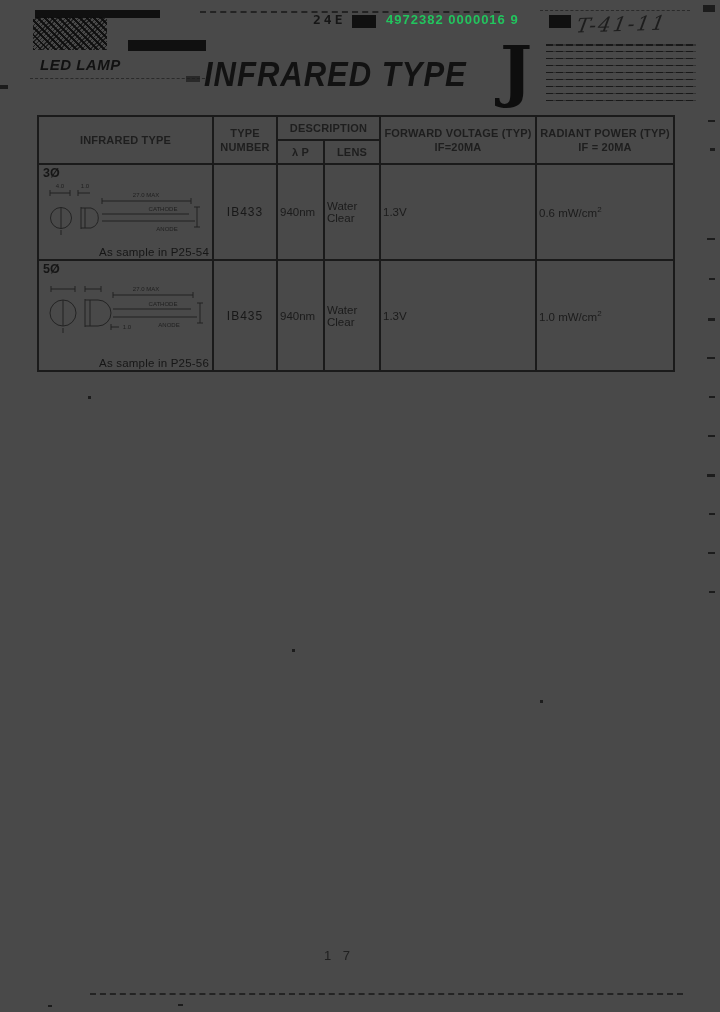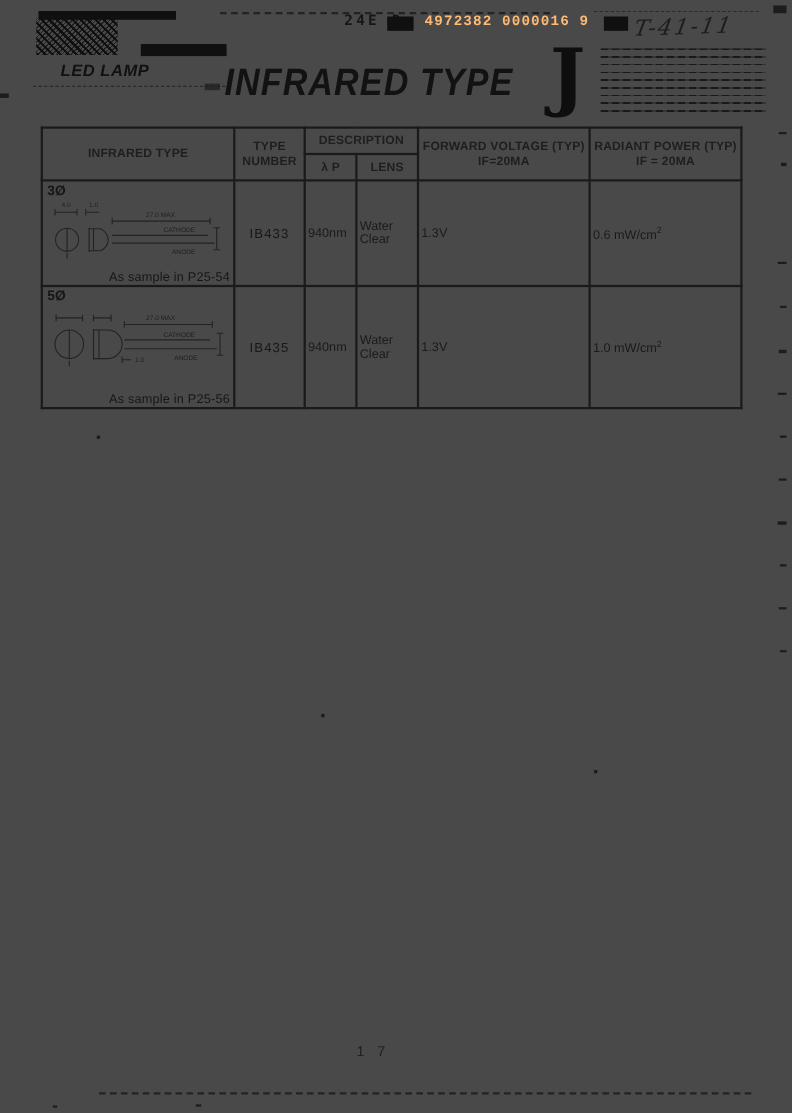--- a/index.html
+++ b/index.html
@@ -36,32 +36,32 @@
     font-weight:bold;font-size:13.5px;letter-spacing:2.2px;
     color:#141414;white-space:nowrap;
   }
   .doc-code{
     position:absolute;left:313px;top:12px;
     font-family:"DejaVu Sans Mono",monospace;
     font-weight:bold;font-size:13px;letter-spacing:3px;color:#161616;
   }
   .doc-number{
     position:absolute;left:386px;top:12px;
-    font-family:Liberation Mono, monospace;
-    font-weight:bold;font-size:13px;letter-spacing:1px;color:#fdba74;white-space:nowrap;
+    font-family:Liberation Sans, sans-serif;
+    font-weight:bold;font-size:13px;letter-spacing:1px;color:#22c55e;white-space:nowrap;
   }
   .handwritten{
     position:absolute;left:577px;top:12px;
     font-family:"DejaVu Serif",serif;
     font-style:italic;font-size:20px;letter-spacing:2px;color:#1d1d1d;
     transform:skewX(-12deg) rotate(-2deg);white-space:nowrap;
   }
   .led-lamp{
     position:absolute;left:40px;top:56px;
-    font-style:italic;font-weight:800;font-size:15px;letter-spacing:.5px;color:#111;margin-left:15px;
+    font-style:italic;font-weight:800;font-size:15px;letter-spacing:.5px;color:#111;
   }
   .main-title{
     position:absolute;left:204px;top:55px;
     font-style:italic;font-weight:900;font-size:31px;letter-spacing:1px;
     color:#121212;transform:scaleY(1.12);transform-origin:top left;white-space:nowrap;
   }
   .j-logo{
     position:absolute;left:500px;top:36px;
     font-family:"DejaVu Serif",serif;font-weight:bold;font-size:68px;
     line-height:1;color:#0e0e0e;

